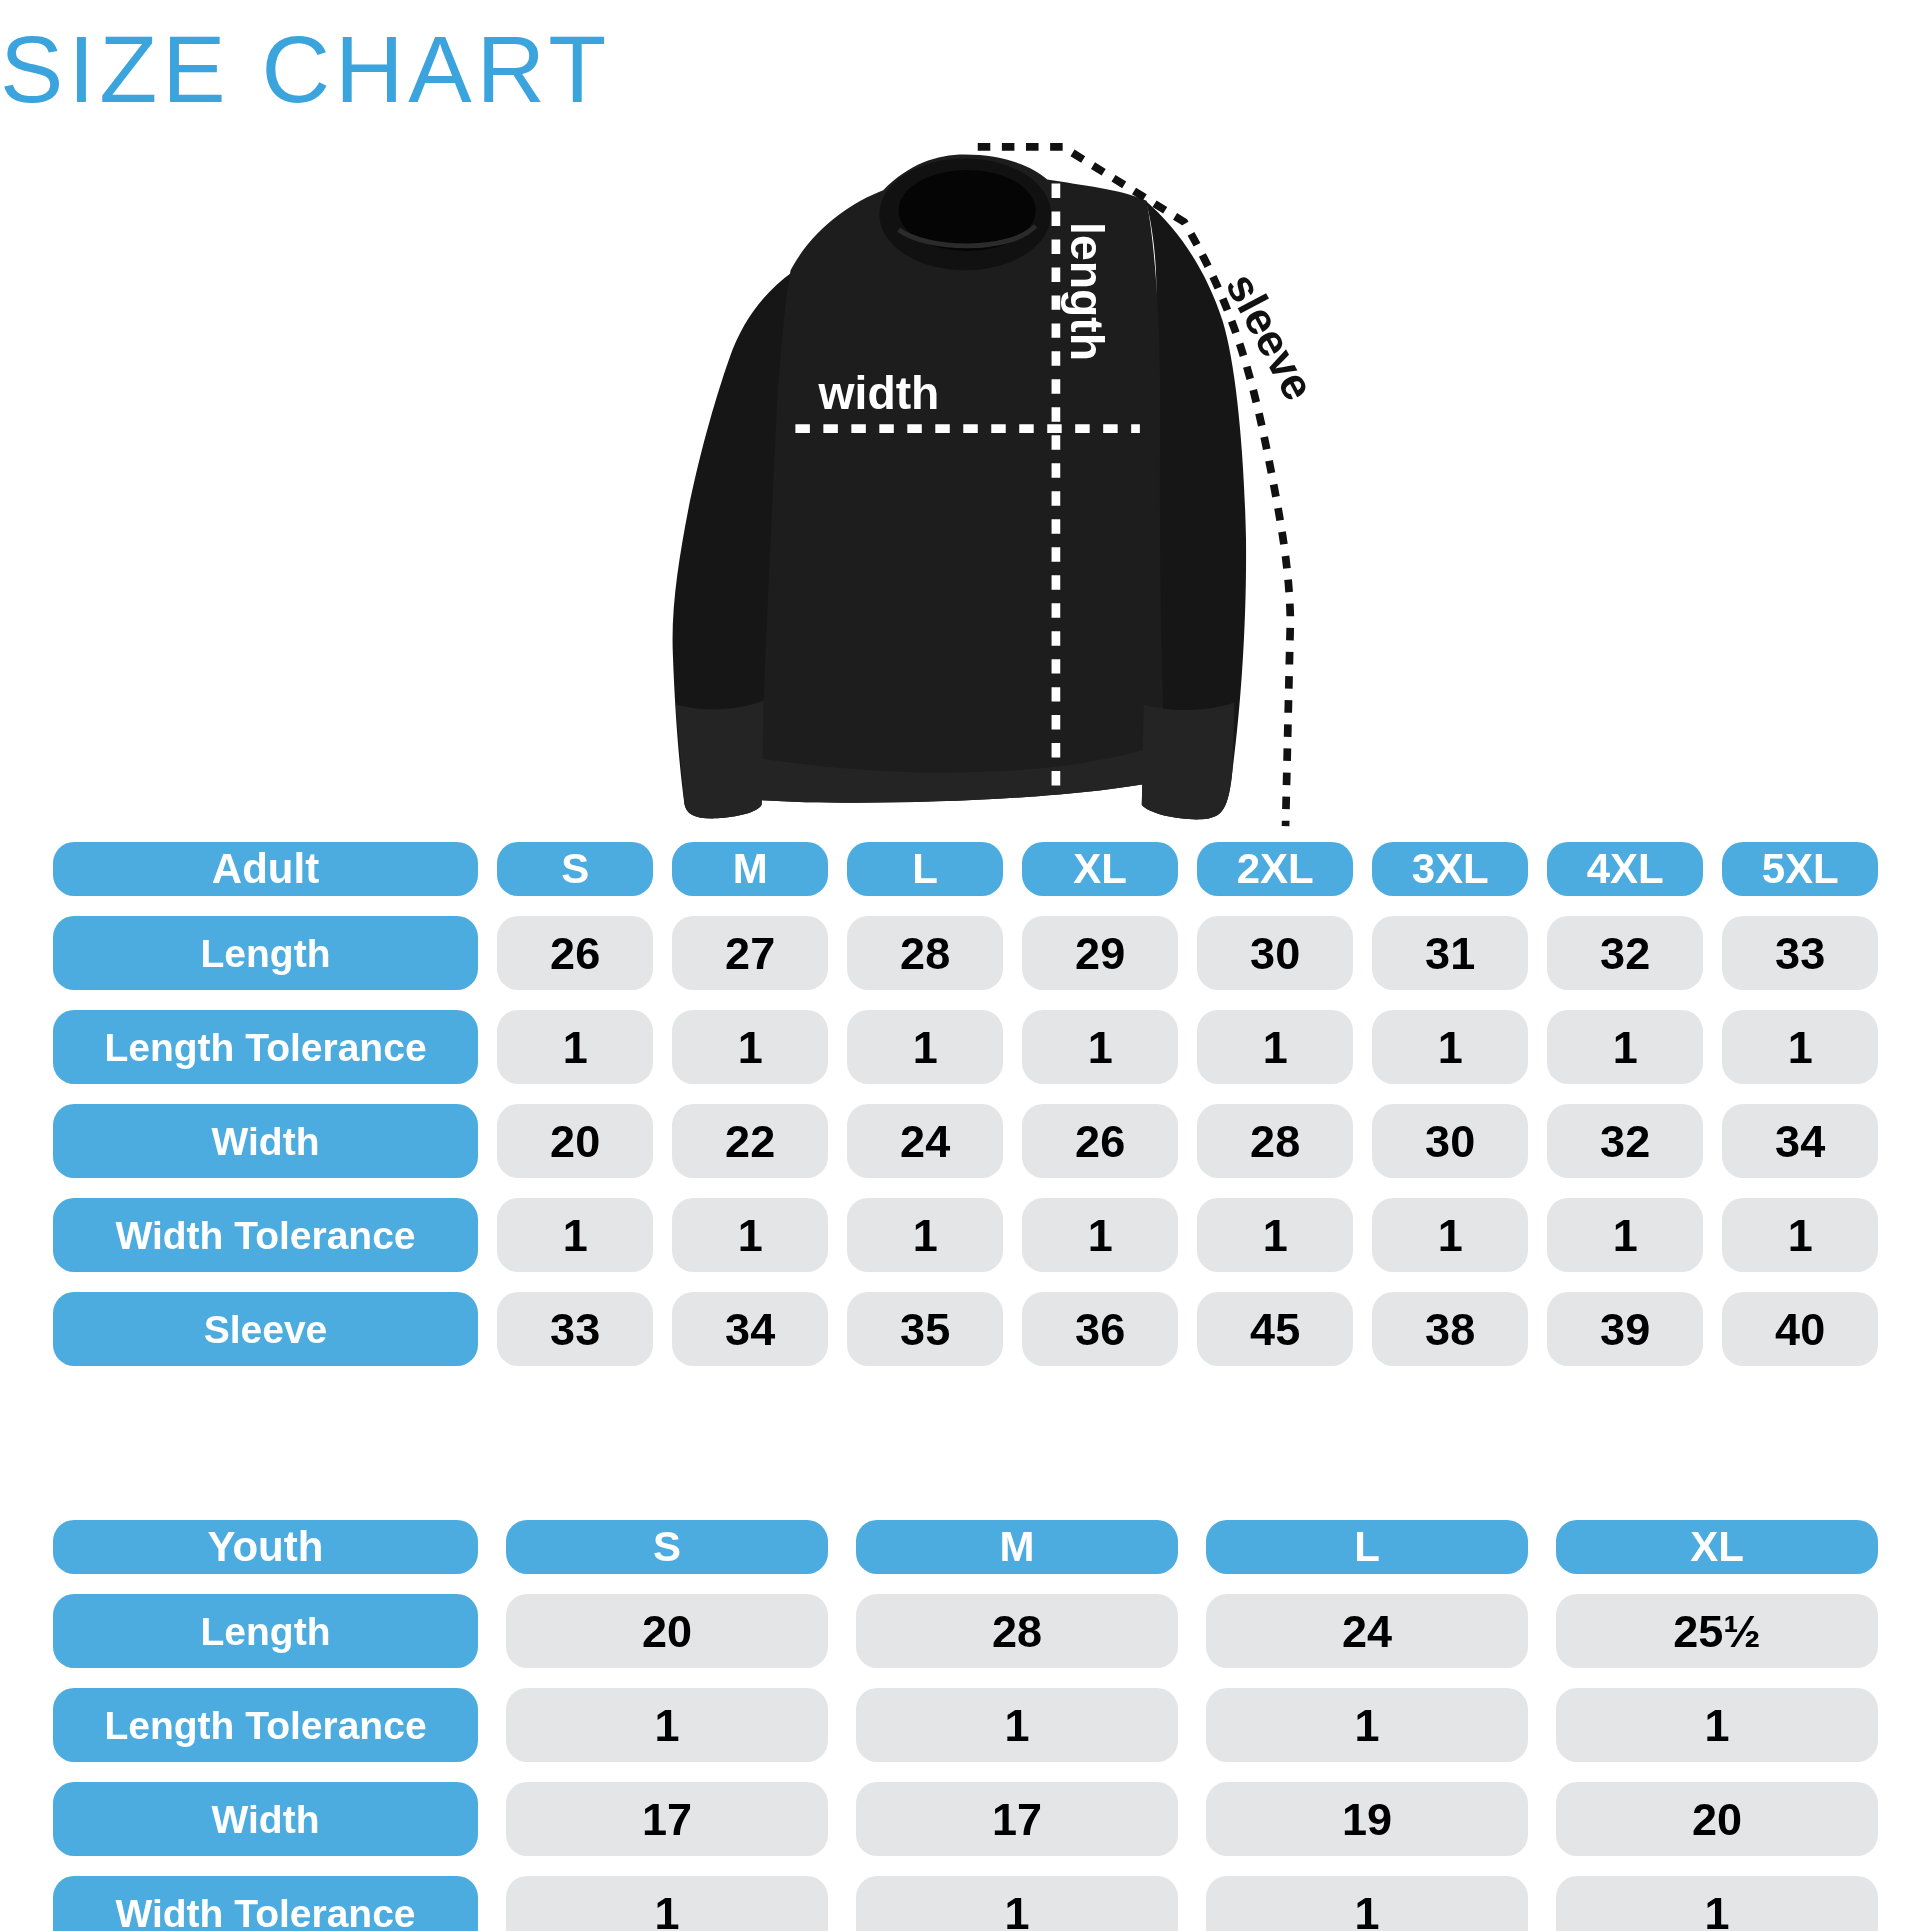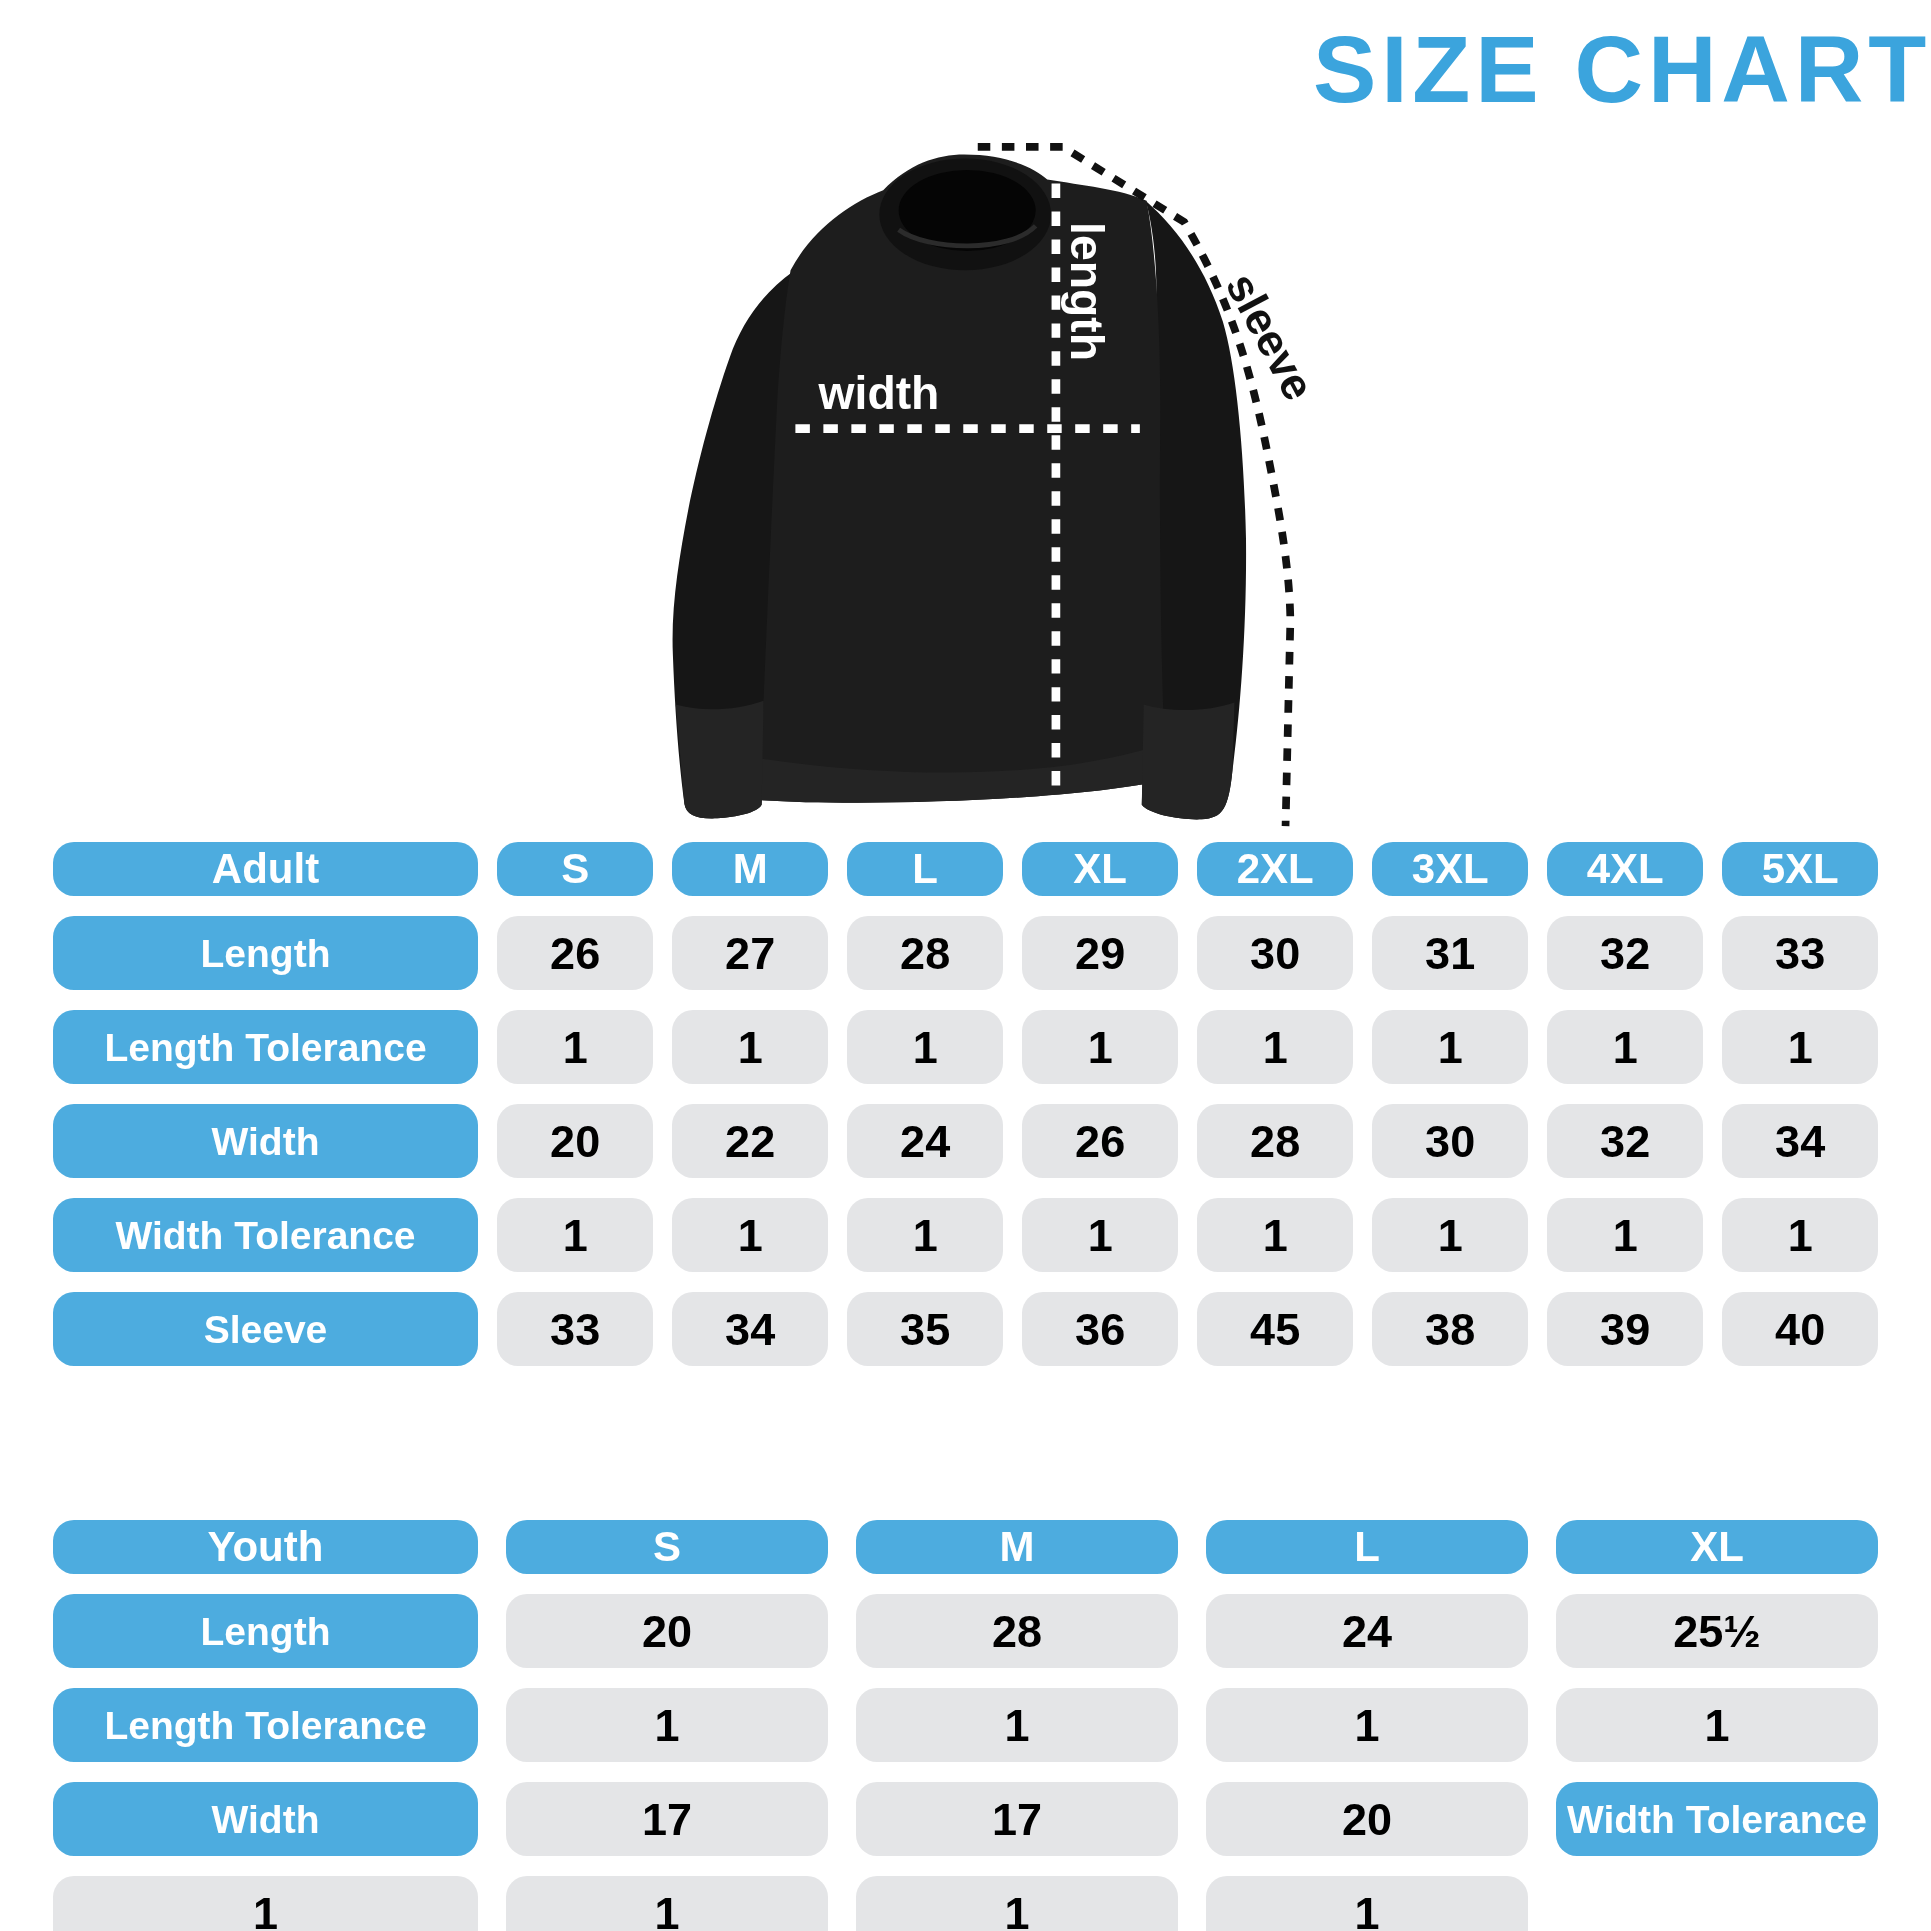--- a/index.html
+++ b/index.html
@@ -1,22 +1,22 @@
 <!DOCTYPE html>
 <html><head>
 <meta charset="utf-8">
 <style>
   html,body{margin:0;padding:0;background:#fff;}
   body{width:1931px;height:1931px;position:relative;font-family:"Liberation Sans","DejaVu Sans",sans-serif;}
   .page{position:absolute;inset:0;background:#fff;overflow:hidden;}
 
   .title{
     position:absolute;top:15.4px;left:0;width:100%;
-    text-align:right;
-    font-size:95px;font-weight:700;letter-spacing:4.8px;
+    text-align:left;
+    font-size:95px;font-weight:400;letter-spacing:4.8px;
     color:var(--title-blue,#3BA4DD);
   }
 
   .diagram{position:absolute;left:628px;top:114px;width:686px;height:714px;}
   .diagram svg{width:100%;height:100%;display:block;}
   .measure-label{fill:#ffffff;font-weight:700;font-family:"Liberation Sans","DejaVu Sans",sans-serif;}
 
   .sizetable{
     position:absolute;left:53px;width:1825px;
     display:grid;row-gap:20px;grid-auto-rows:74px;
@@ -149,20 +149,21 @@
       <div class="cell val">24</div>
       <div class="cell val">25½</div>
       <div class="cell rowlabel">Length Tolerance</div>
       <div class="cell val">1</div>
       <div class="cell val">1</div>
       <div class="cell val">1</div>
       <div class="cell val">1</div>
       <div class="cell rowlabel">Width</div>
       <div class="cell val">17</div>
       <div class="cell val">17</div>
+      <div class="cell val">19</div>
       <div class="cell val">20</div>
       <div class="cell rowlabel">Width Tolerance</div>
       <div class="cell val">1</div>
       <div class="cell val">1</div>
       <div class="cell val">1</div>
       <div class="cell val">1</div>
     </div>
 
 </div>
 

